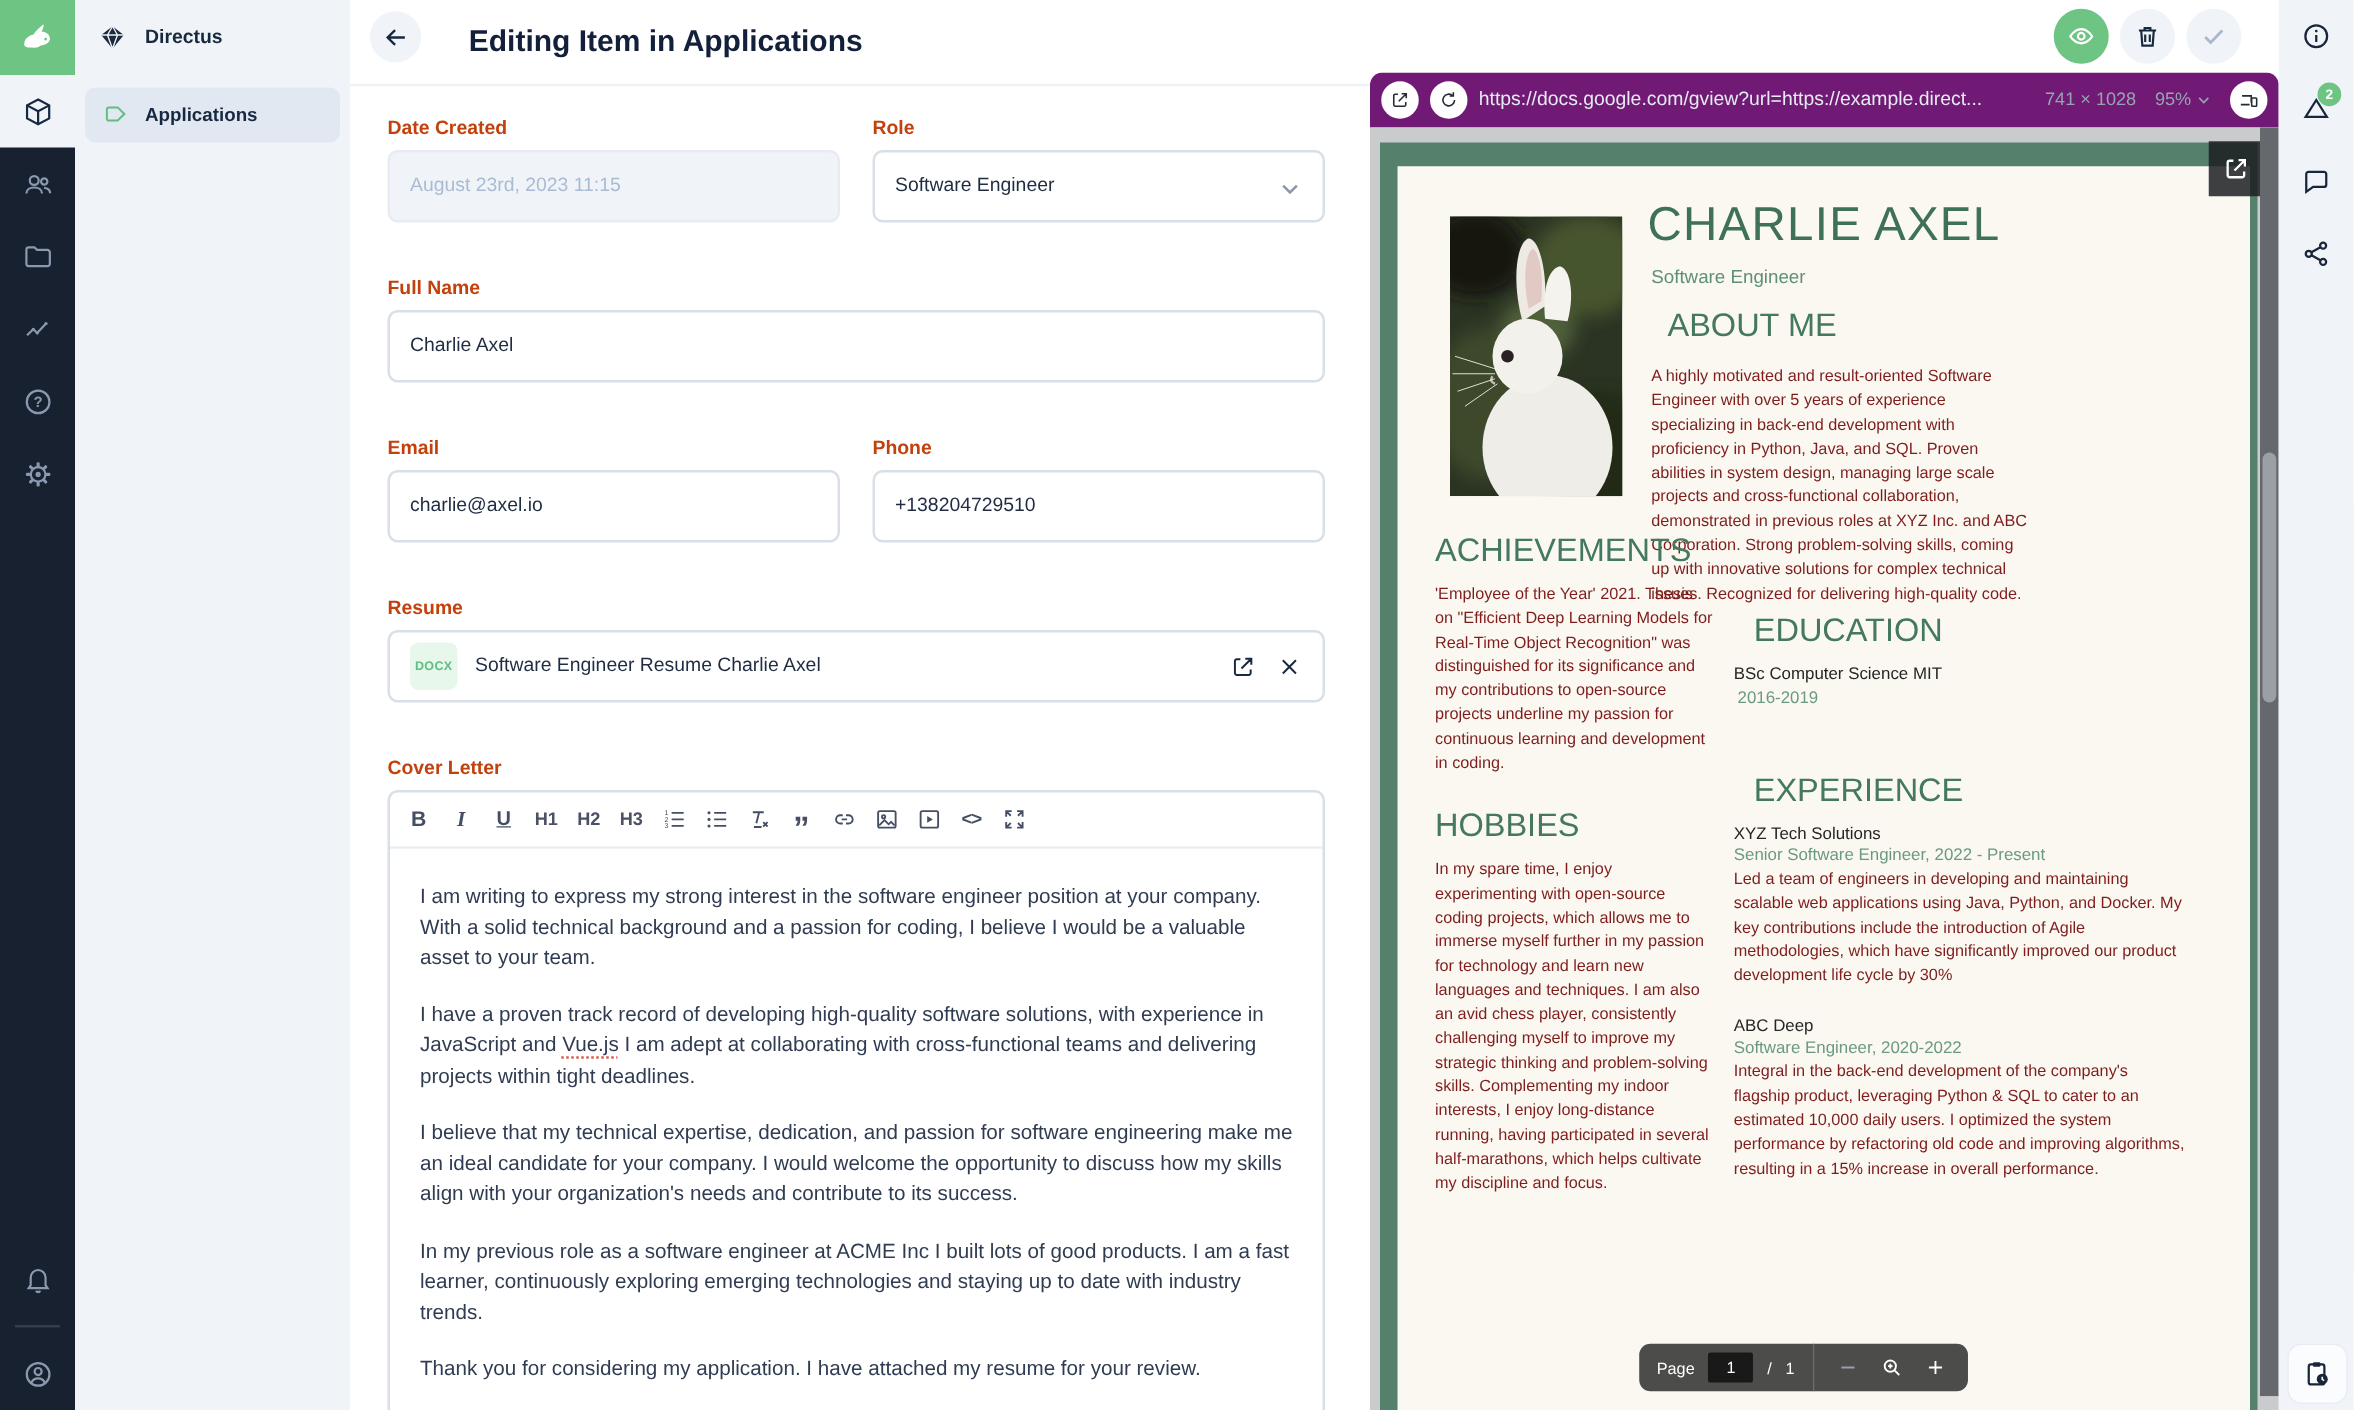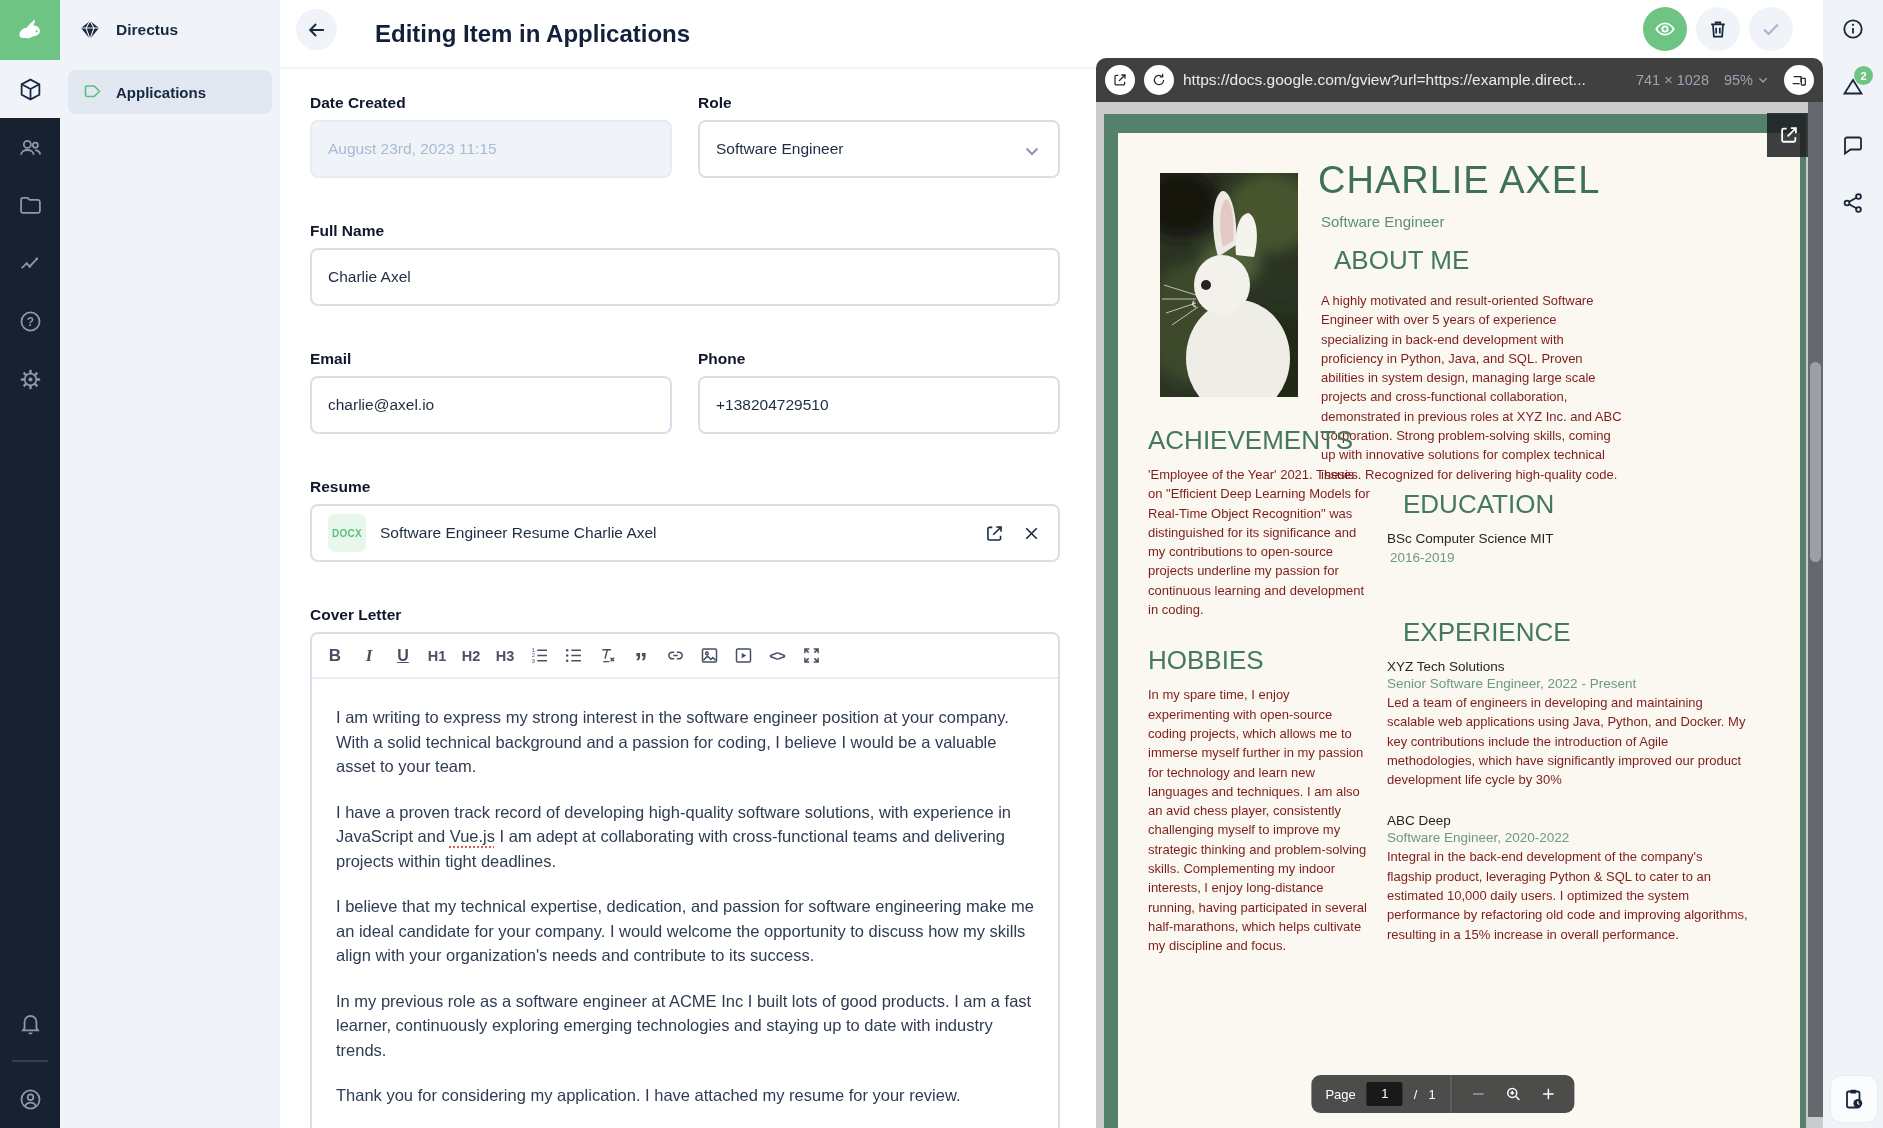--- a/index.html
+++ b/index.html
@@ -33,21 +33,21 @@
   .back-btn svg { width:22px; height:22px; stroke:#172940; stroke-width:2.1; fill:none; }
   .page-title { margin-left:95px; font-size:24px; font-weight:700; color:#13203A;text-align:right; }
   .header-actions { position:absolute; right:30px; top:7px; display:flex; gap:9px; }
   .hact { width:44px; height:44px; border-radius:50%; background:#F0F4F9; display:flex; align-items:center; justify-content:center; }
   .hact svg { width:22px; height:22px; fill:none; stroke:#172940; stroke-width:1.9; }
   .hact.green { background:#6EC583; }
   .hact.green svg { stroke:#fff; }
   .hact.disabled svg { stroke:#A9B8CC; }
 
   .content { position:absolute; left:0; top:69px; bottom:0; width:816px; overflow:hidden; padding:25px 0 0 30px; }
-  .f-label { font-size:15.5px; font-weight:700; color:#0f172a; margin-bottom:8px; }
+  .f-label { font-size:15.5px; font-weight:700; color:#c2410c; margin-bottom:8px; }
   .f-row { display:flex; gap:26px; margin-bottom:44px; width:750px; }
   .f-col { width:362px; }
   .f-full { width:750px; }
   .f-input { height:58px; border:2px solid #D8DFE9; border-radius:8px; background:#fff; display:flex; align-items:center;
     padding:0 16px; font-size:15.5px; color:#1F2C42; position:relative; }
   .f-input.disabled { background:#F0F4F9; border-color:#E7ECF3; color:#A9BBD2; }
   .f-input .chev { position:absolute; right:14px; top:17px; }
   .chev svg { width:24px; height:24px; stroke:#8B97A8; stroke-width:2; fill:none; }
   .file-chip { width:38px; height:38px; border-radius:7px; background:#E7F7EC; color:#5EBE7D; font-size:10px; font-weight:700;
     display:flex; align-items:center; justify-content:center; letter-spacing:.3px; }
@@ -64,21 +64,21 @@
   .tbtn.h { font-size:14.5px; font-weight:700; color:#4A5264; }
   .tbtn.code { font-size:15px; font-weight:700; letter-spacing:-1px; }
   .tbtn.quote { font-size:26px; font-weight:700; line-height:10px; padding-top:12px; }
   .tbtn svg { width:21px; height:21px; stroke:#454E63; stroke-width:1.7; fill:none; }
   .cl-body { padding:26px 24px; font-size:16.5px; line-height:24.5px; color:#303C52; }
   .cl-body p { margin-bottom:21px; }
   .spell { text-decoration:underline dotted #D6604F 2px; text-underline-offset:4px; }
 
   
   .preview { position:absolute; left:1096px; top:58px; width:727px; height:1070px; z-index:30; border-radius:10px 10px 0 0; overflow:hidden; }
-  .url-bar { height:44px; background:#404040; display:flex; align-items:center; gap:9px; padding:0 9px; }
+  .url-bar { height:44px; background:#701a75; display:flex; align-items:center; gap:9px; padding:0 9px; }
   .circle-btn { width:30px; height:30px; border-radius:50%; background:#fff; display:flex; align-items:center; justify-content:center; flex:none; }
   .circle-btn svg { width:16px; height:16px; stroke:#242B33; stroke-width:1.9; fill:none; }
   .url-text { flex:1; color:#E6EBF2; font-size:15.5px; white-space:nowrap; overflow:hidden; text-overflow:ellipsis; }
   .dim-text { color:#98A4B1; font-size:14.5px; margin:0 6px 0 10px; white-space:nowrap; }
   .zoom-ctl { color:#98A4B1; font-size:14.5px; display:flex; align-items:center; gap:2px; margin-right:4px; }
   .zoom-ctl svg { width:16px; height:16px; stroke:#98A4B1; stroke-width:2; fill:none; }
 
   .viewport { position:absolute; left:0; top:44px; right:0; bottom:0; background:#C9CBCD; }
   .doc-green { position:absolute; left:8px; top:12px; right:17px; bottom:0; background:#55806B; }
   .paper { position:absolute; left:14px; top:19px; width:682px; height:1200px; background:#FAF8F1; }

